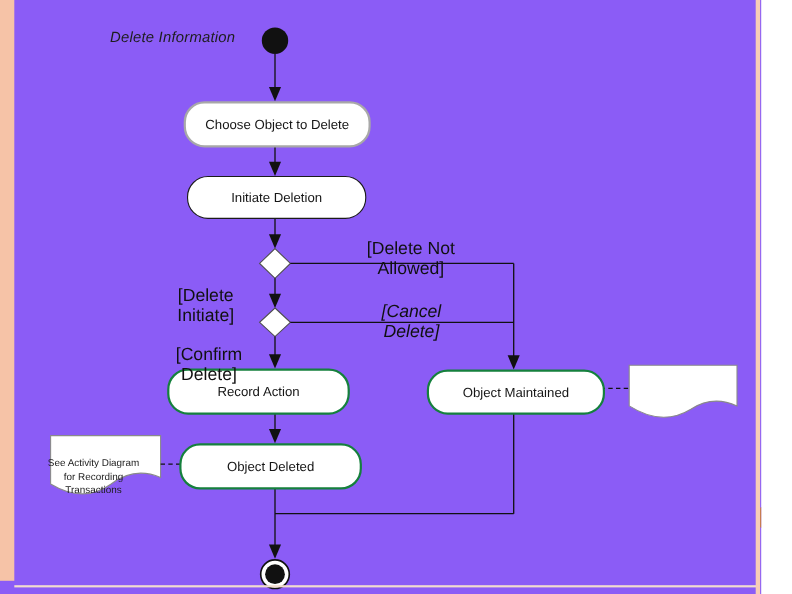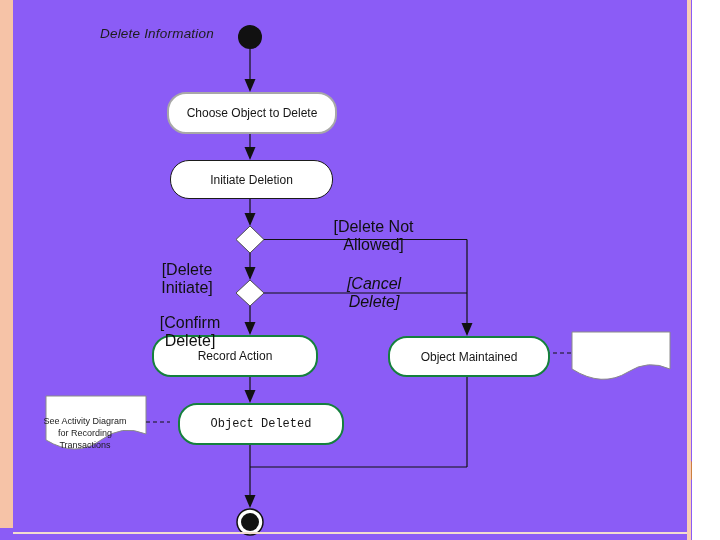--- a/index.html
+++ b/index.html
@@ -91,21 +91,21 @@
   </div>
 
   <div class="action" style="left:152px;top:335px;width:162px;height:38px;align-items:center;">
     <span>Record Action</span>
   </div>
 
   <div class="action" style="left:388px;top:336px;width:158px;height:37px;">
     <span>Object Maintained</span>
   </div>
 
-  <div class="action" style="left:178px;top:403px;width:162px;height:38px;font-family:Liberation Mono, monospace;">
+  <div class="action" style="left:163px;top:403px;width:162px;height:38px;">
     <span>Object Deleted</span>
   </div>
 
   <div class="guard" style="left:316px;top:218px;width:115px;">[Delete Not Allowed]</div>
   <div class="guard" style="left:137px;top:261px;width:100px;">[Delete Initiate]</div>
   <div class="guard" style="left:324px;top:275px;width:100px;font-style:italic;">[Cancel Delete]</div>
   <div class="guard" style="left:140px;top:314px;width:100px;">[Confirm Delete]</div>
 
   <div class="note-text" style="left:38px;top:400px;width:94px;margin-top:16px;">See Activity Diagram for Recording Transactions</div>
 

